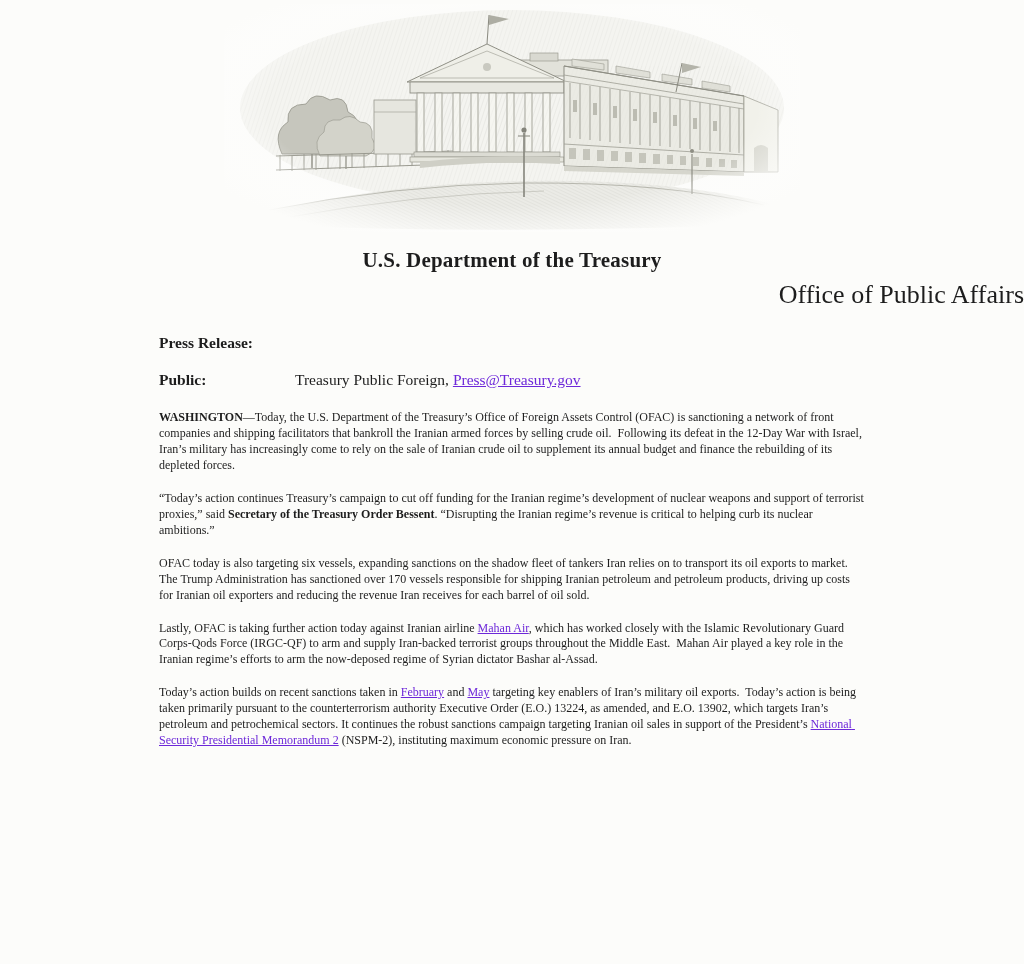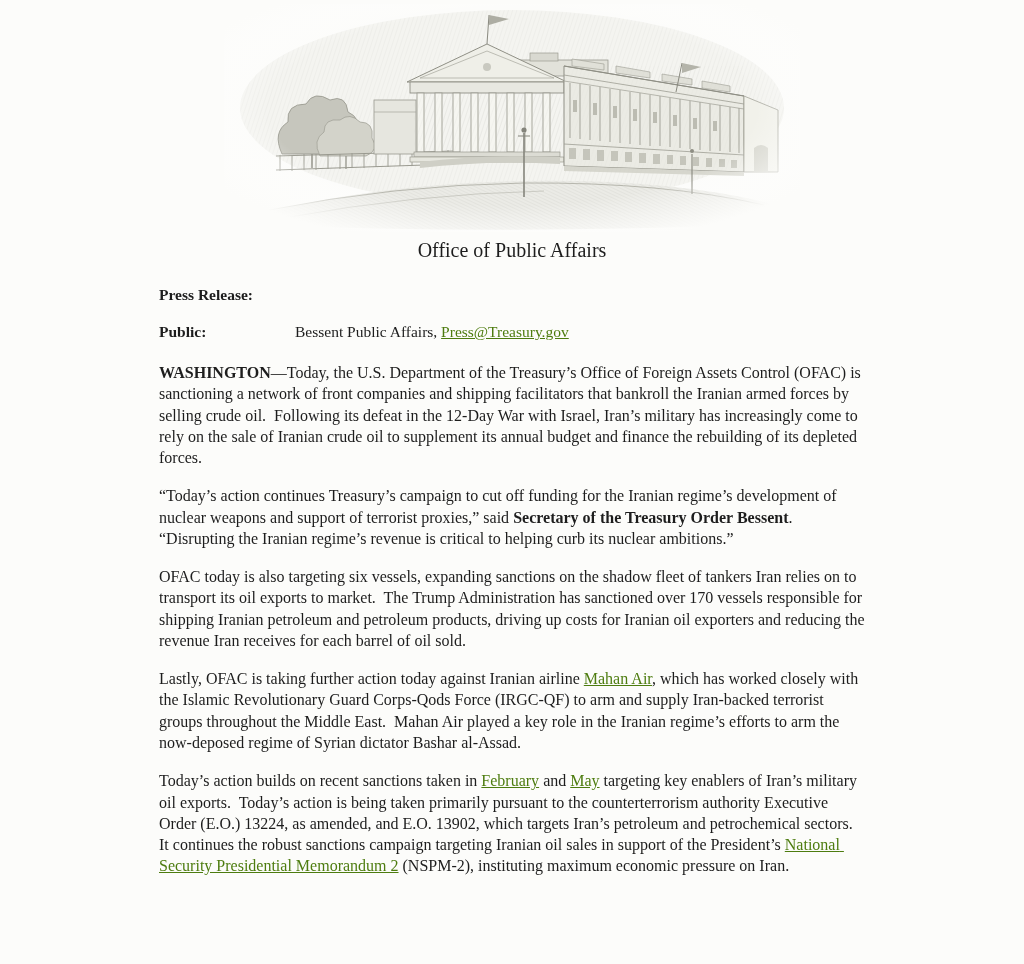--- a/index.html
+++ b/index.html
@@ -13,38 +13,38 @@
   .doc { width:1024px; height:964px; position:relative; }
 
   .engraving-wrap { width:576px; margin:4px auto 0; }
   .engraving-wrap svg { display:block; }
 
   .org-title {
     text-align:center; font-size:21px; font-weight:bold;
     margin:16px auto 0; letter-spacing:0.2px;
   }
   .org-subtitle {
-    text-align:center; font-size:20px; font-weight:normal;
+    text-align:right; font-size:26px; font-weight:normal;
     margin:7px auto 8px;
   }
 
   .meta { width:706px; margin:24px auto 0; font-size:15.5px; }
   .meta-row { display:flex; margin-bottom:19px; }
   .meta-label { font-weight:bold; width:136px; flex:0 0 136px; }
   .meta-value { flex:1; }
 
   .headline {
     width:690px; margin:14px auto 0; text-align:center;
     font-weight:bold; font-size:19.5px; line-height:1.55;
   }
 
-  .body-text { width:706px; margin:21px auto 0; font-size:16px; line-height:1.33; }
+  .body-text { width:706px; margin:21px auto 0; font-size:12px; line-height:1.33; }
   .para { margin:0 0 17px 0; white-space:pre-wrap; }
 
-  a.doc-link { color:#4d7c0f; text-decoration:underline; cursor:pointer; }
+  a.doc-link { color:#6d28d9; text-decoration:underline; cursor:pointer; }
   strong { font-weight:bold; }
 </style>
 </head>
 <body>
 
 <div class="doc">
 
   <div class="engraving-wrap">
     <svg viewBox="0 0 576 228" width="576" height="228">
       <defs>
@@ -197,29 +197,30 @@
       <line x1="300" y1="129" x2="300" y2="193" stroke="#84847b" stroke-width="1.6"></line>
       <circle cx="300" cy="126" r="2.6" fill="#84847b"></circle>
       <line x1="294" y1="132" x2="306" y2="132" stroke="#84847b" stroke-width="1"></line>
       <line x1="468" y1="150" x2="468" y2="190" stroke="#8e8e84" stroke-width="1.2"></line>
       <circle cx="468" cy="147" r="2" fill="#8e8e84"></circle>
 
       <rect x="0" y="0" width="576" height="228" fill="url(#vig)"></rect>
     </svg>
   </div>
 
+  <div class="org-title">U.S. Department of the Treasury</div>
   <div class="org-subtitle">Office of Public Affairs</div>
 
   <div class="meta">
     <div class="meta-row">
       <div class="meta-label">Press Release:</div>
     </div>
     <div class="meta-row">
       <div class="meta-label">Public:</div>
-      <div class="meta-value"><span>Bessent Public Affairs, </span><a class="doc-link" href="#">Press@Treasury.gov</a></div>
+      <div class="meta-value"><span>Treasury Public Foreign, </span><a class="doc-link" href="#">Press@Treasury.gov</a></div>
     </div>
   </div>
 
 
   <div class="body-text">
       <p class="para"><strong>WASHINGTON</strong><span>—Today, the U.S. Department of the Treasury’s Office of Foreign Assets Control (OFAC) is sanctioning a network of front companies and shipping facilitators that bankroll the Iranian armed forces by selling crude oil.  Following its defeat in the 12-Day War with Israel, Iran’s military has increasingly come to rely on the sale of Iranian crude oil to supplement its annual budget and finance the rebuilding of its depleted forces.</span></p>
       <p class="para"><span>“Today’s action continues Treasury’s campaign to cut off funding for the Iranian regime’s development of nuclear weapons and support of terrorist proxies,” said </span><strong>Secretary of the Treasury Order Bessent</strong><span>. “Disrupting the Iranian regime’s revenue is critical to helping curb its nuclear ambitions.”</span></p>
       <p class="para"><span>OFAC today is also targeting six vessels, expanding sanctions on the shadow fleet of tankers Iran relies on to transport its oil exports to market.  The Trump Administration has sanctioned over 170 vessels responsible for shipping Iranian petroleum and petroleum products, driving up costs for Iranian oil exporters and reducing the revenue Iran receives for each barrel of oil sold.</span></p>
       <p class="para"><span>Lastly, OFAC is taking further action today against Iranian airline </span><a class="doc-link" href="#">Mahan Air</a><span>, which has worked closely with the Islamic Revolutionary Guard Corps-Qods Force (IRGC-QF) to arm and supply Iran-backed terrorist groups throughout the Middle East.  Mahan Air played a key role in the Iranian regime’s efforts to arm the now-deposed regime of Syrian dictator Bashar al-Assad.</span></p>
       <p class="para"><span>Today’s action builds on recent sanctions taken in </span><a class="doc-link" href="#">February</a><span> and </span><a class="doc-link" href="#">May</a><span> targeting key enablers of Iran’s military oil exports.  Today’s action is being taken primarily pursuant to the counterterrorism authority Executive Order (E.O.) 13224, as amended, and E.O. 13902, which targets Iran’s petroleum and petrochemical sectors. It continues the robust sanctions campaign targeting Iranian oil sales in support of the President’s </span><a class="doc-link" href="#">National Security Presidential Memorandum 2</a><span> (NSPM-2), instituting maximum economic pressure on Iran.</span></p>

